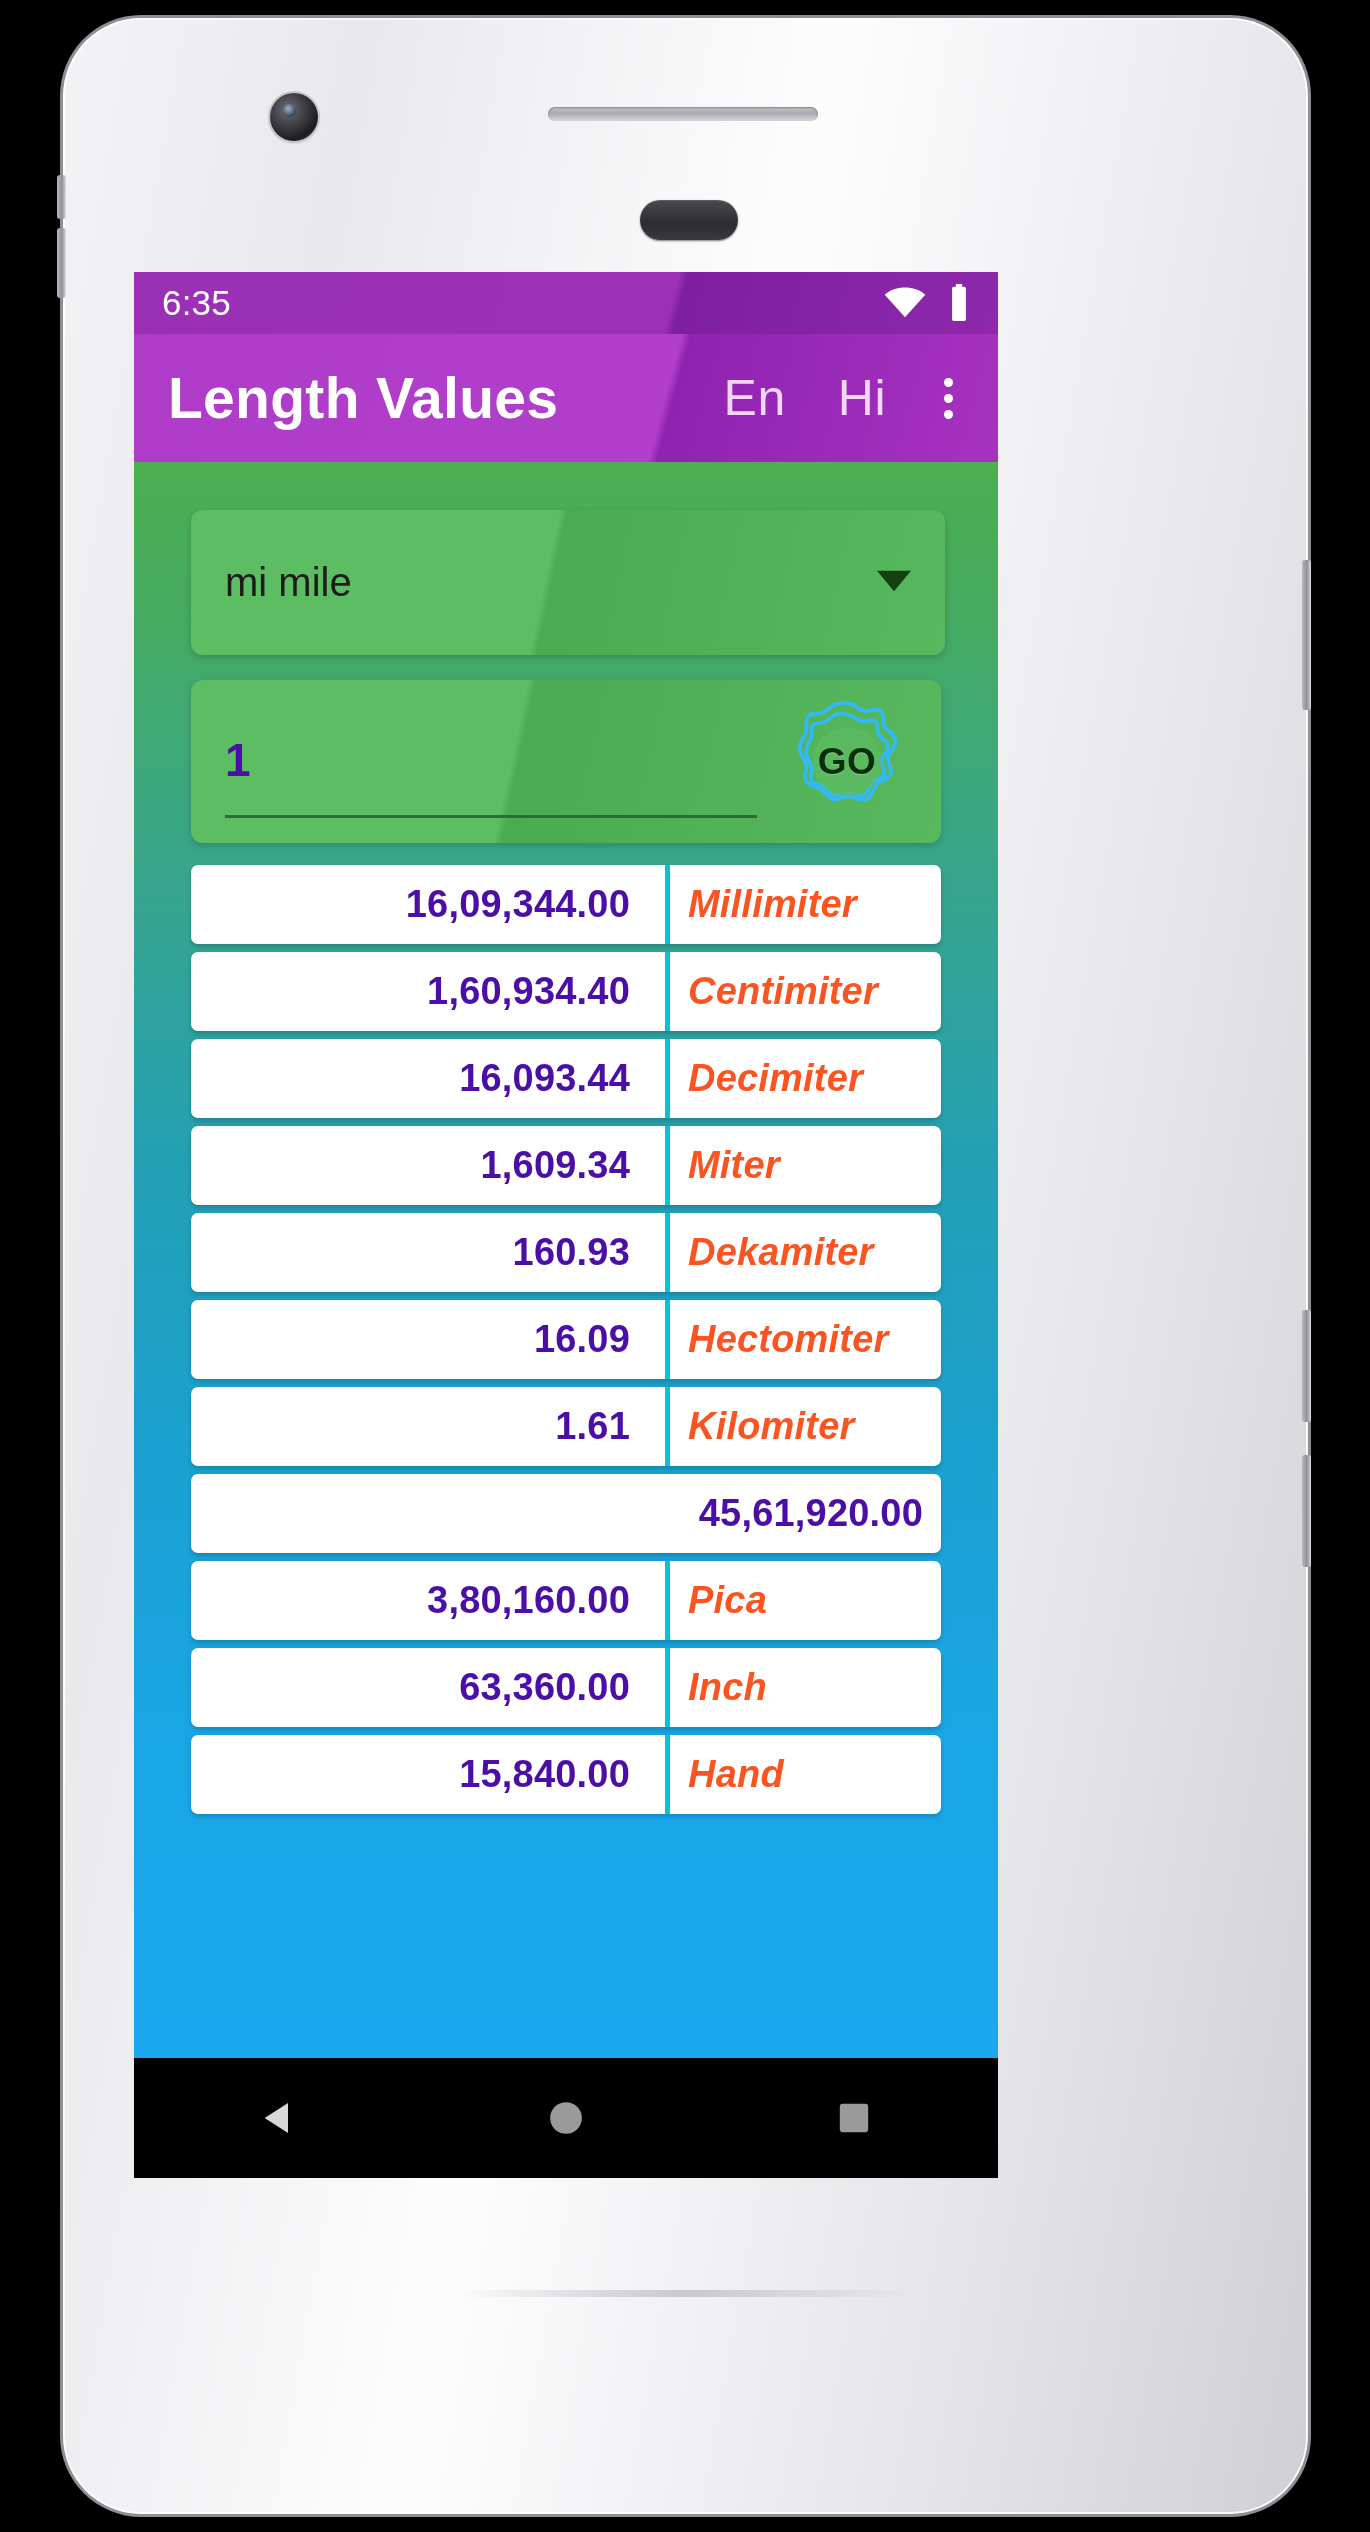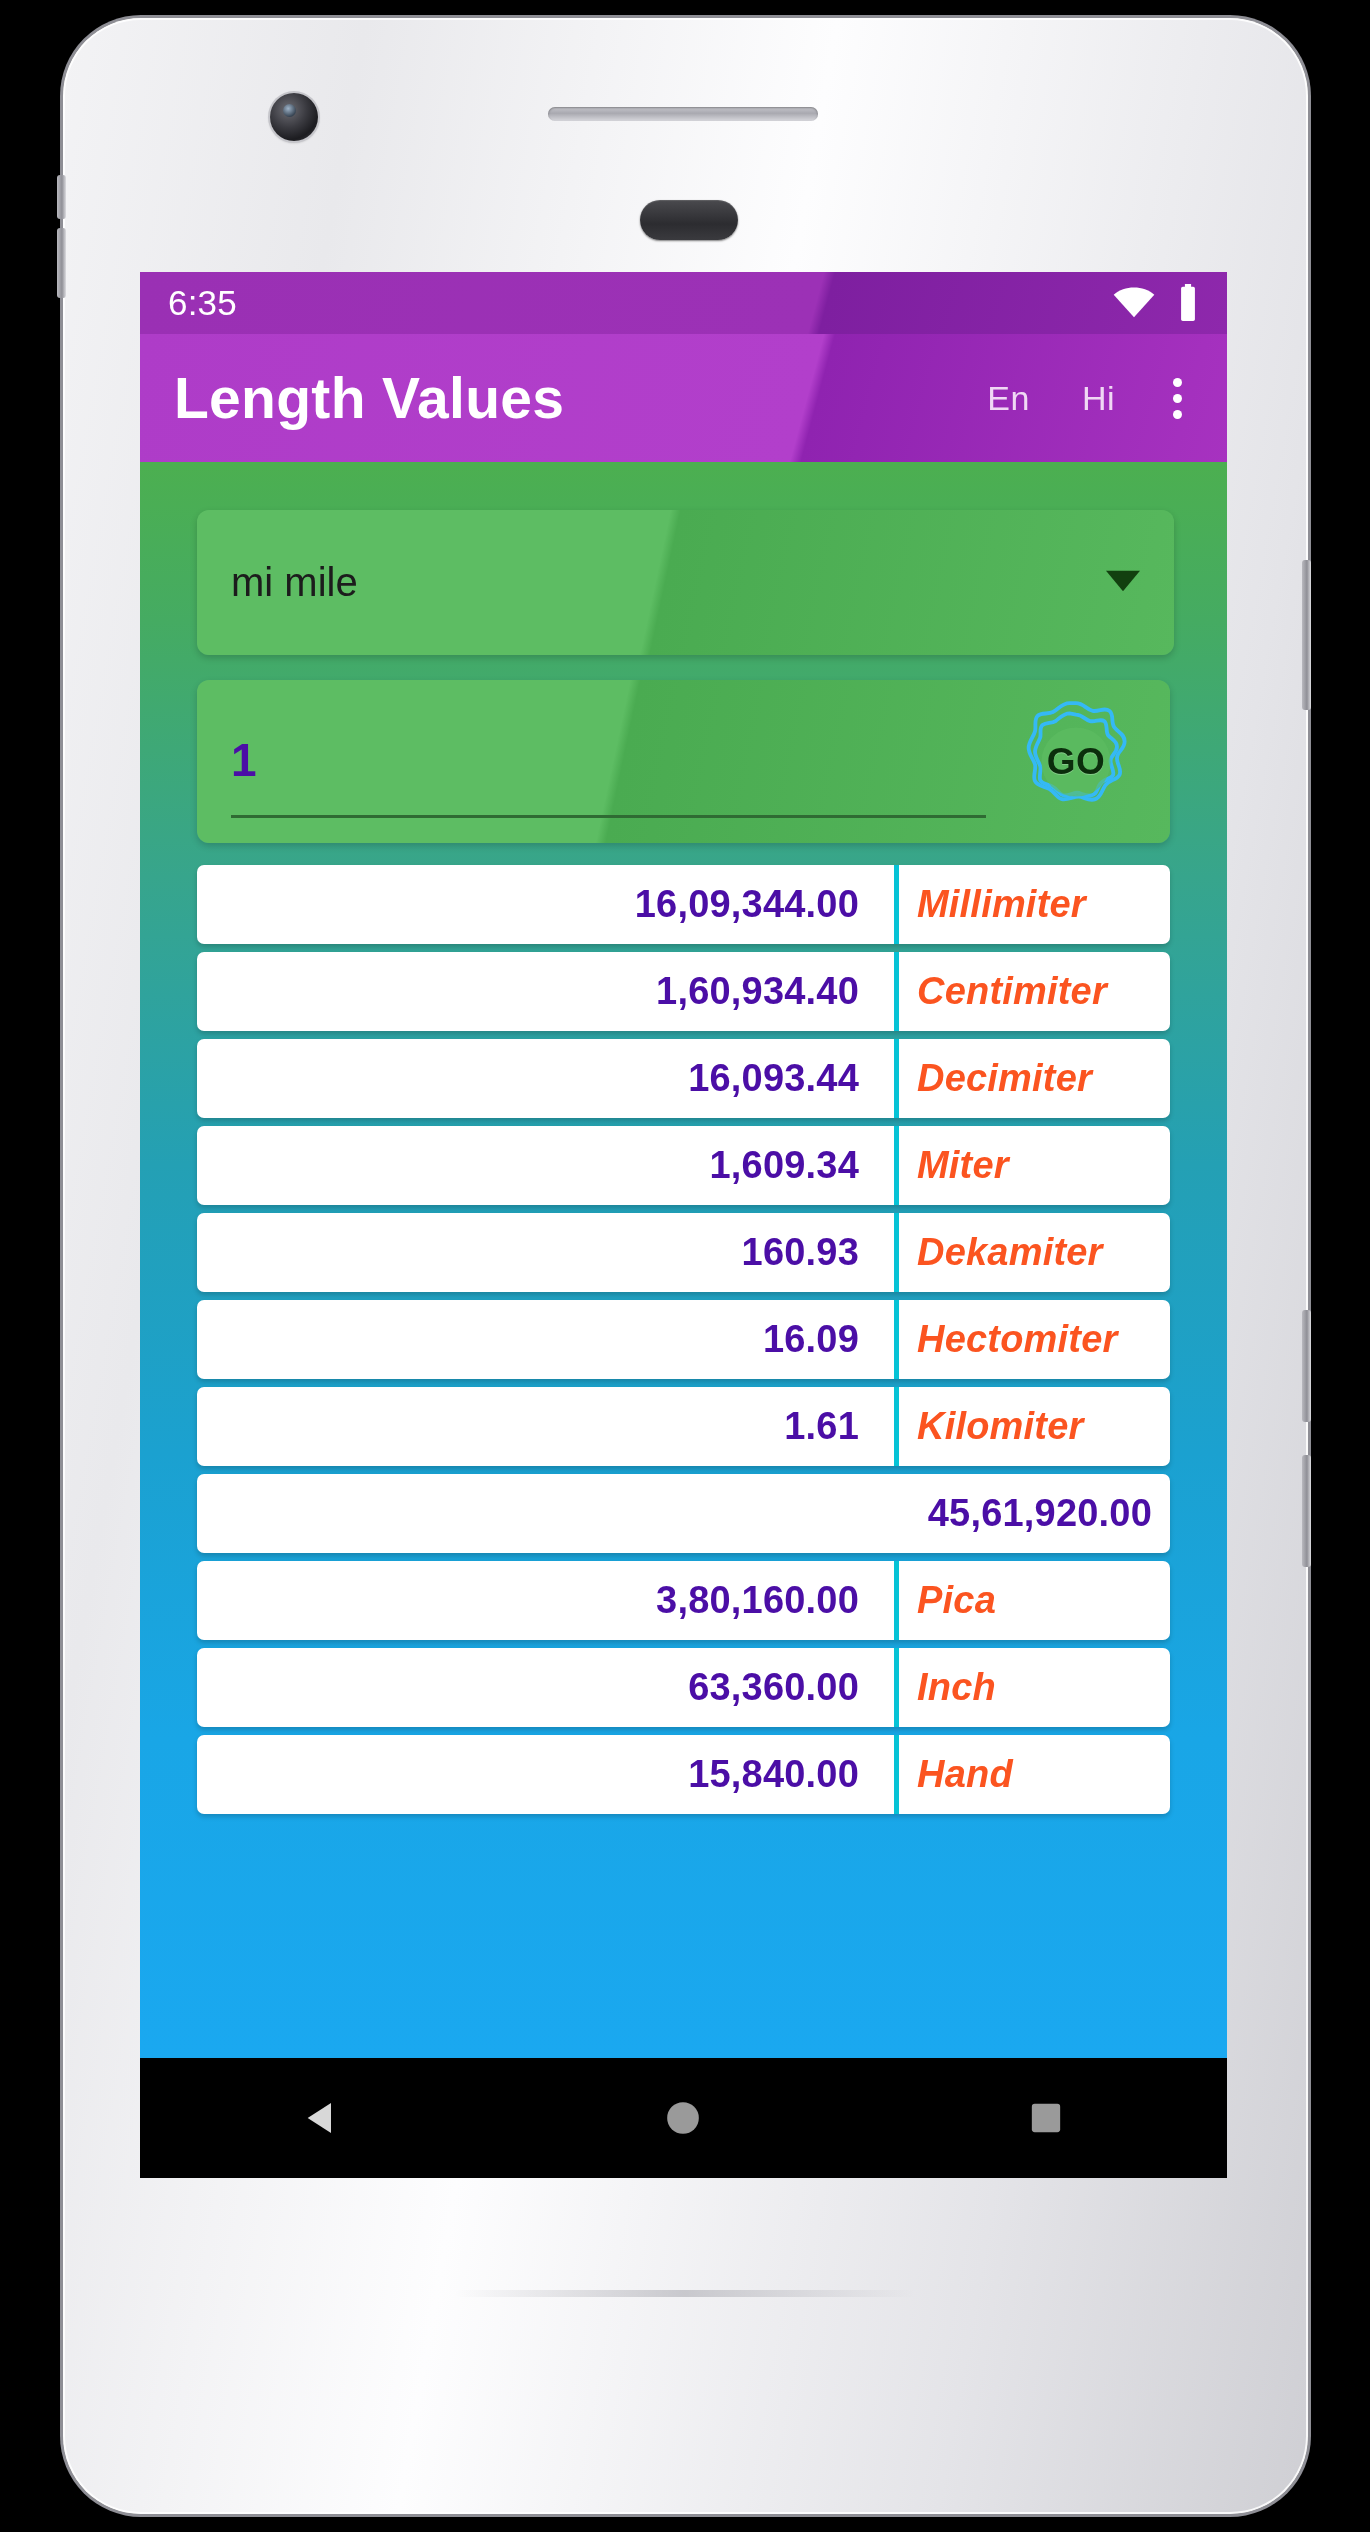--- a/index.html
+++ b/index.html
@@ -57,22 +57,22 @@
   #home-pill {
     position: absolute; left: 640px; top: 200px;
     width: 98px; height: 40px; border-radius: 20px;
     background: linear-gradient(180deg,#4a4a4e,#2c2c30 60%,#3a3a3e);
     box-shadow: 0 1px 2px rgba(0,0,0,.5), inset 0 1px 1px rgba(255,255,255,.12);
   }
 
   
   #screen {
     position: absolute;
-    left: 140px; top: 272px;
-    width: 1087px; height: 1906px;
+    left: 134px; top: 272px;
+    width: 864px; height: 1906px;
     background: #f9a8d4;
     overflow: hidden;
   }
 
   
   #status-bar {
     position: relative;
     height: 62px;
     background: linear-gradient(105deg,#9a30b4 0%,#9c31b6 62%,#7e1fa0 63%,#8e28ac 100%);
     display: flex; align-items: center;
@@ -89,21 +89,21 @@
     position: relative;
     height: 128px;
     background: linear-gradient(105deg,#ae3cc8 0%,#b23fcb 61%,#8f23b0 62%,#a732c0 100%);
     display: flex; align-items: center;
     padding: 0 22px 0 34px;
     color: #fff;
   }
   #app-title { font-size: 57px; font-weight: 700; letter-spacing: .3px; }
   #app-actions { margin-left: auto; display: flex; align-items: center; }
   .lang-btn {
-    font-size: 34px; color: #f0d8f4; font-weight: 400;
+    font-size: 50px; color: #f0d8f4; font-weight: 400;
     padding: 6px 26px; cursor: pointer; letter-spacing: .5px;
   }
   #overflow-menu {
     width: 56px; height: 70px; margin-left: 8px;
     display: flex; flex-direction: column; align-items: center; justify-content: center;
     gap: 7px; cursor: pointer;
   }
   #overflow-menu i { width: 9px; height: 9px; border-radius: 50%; background: #fff; display: block; }
 
   

